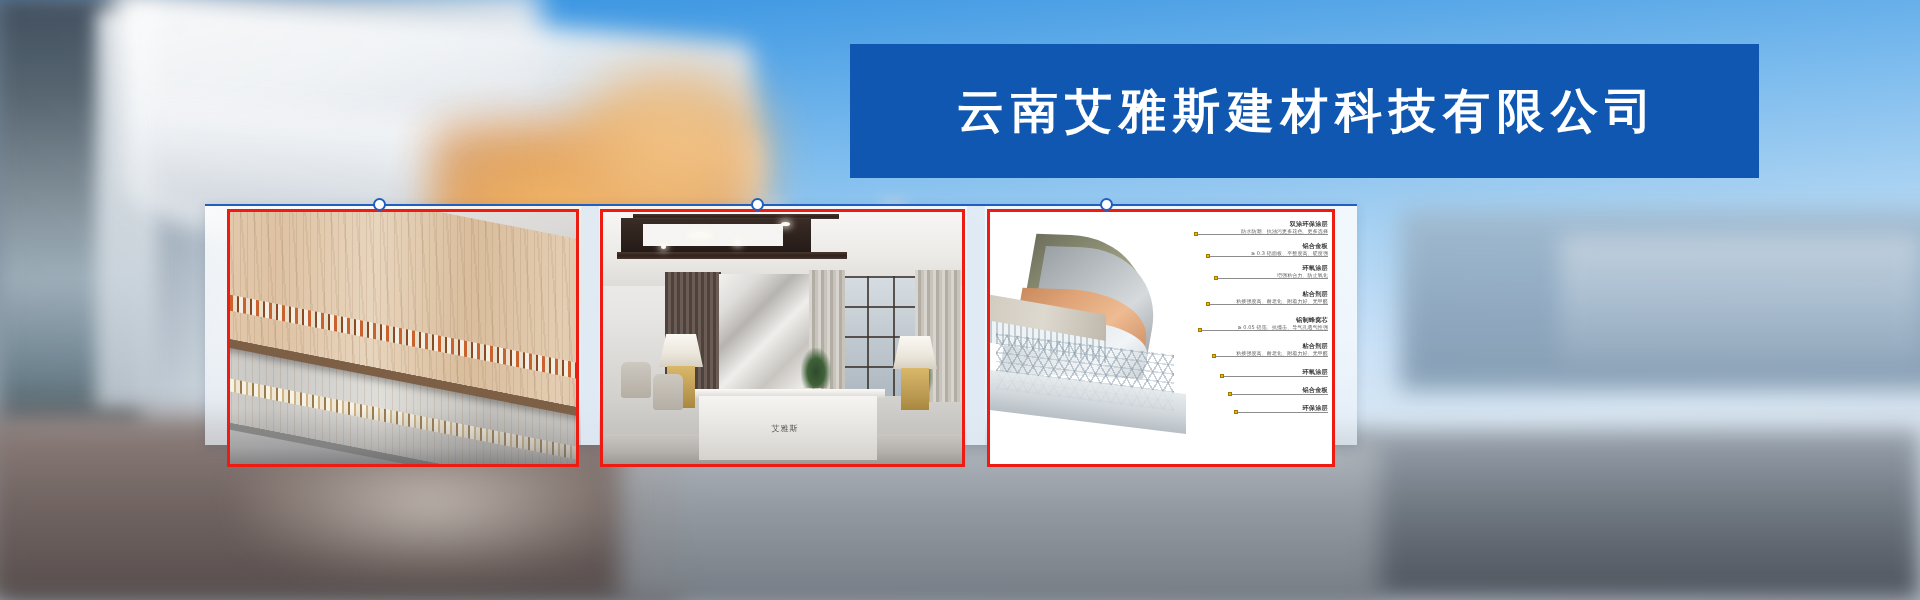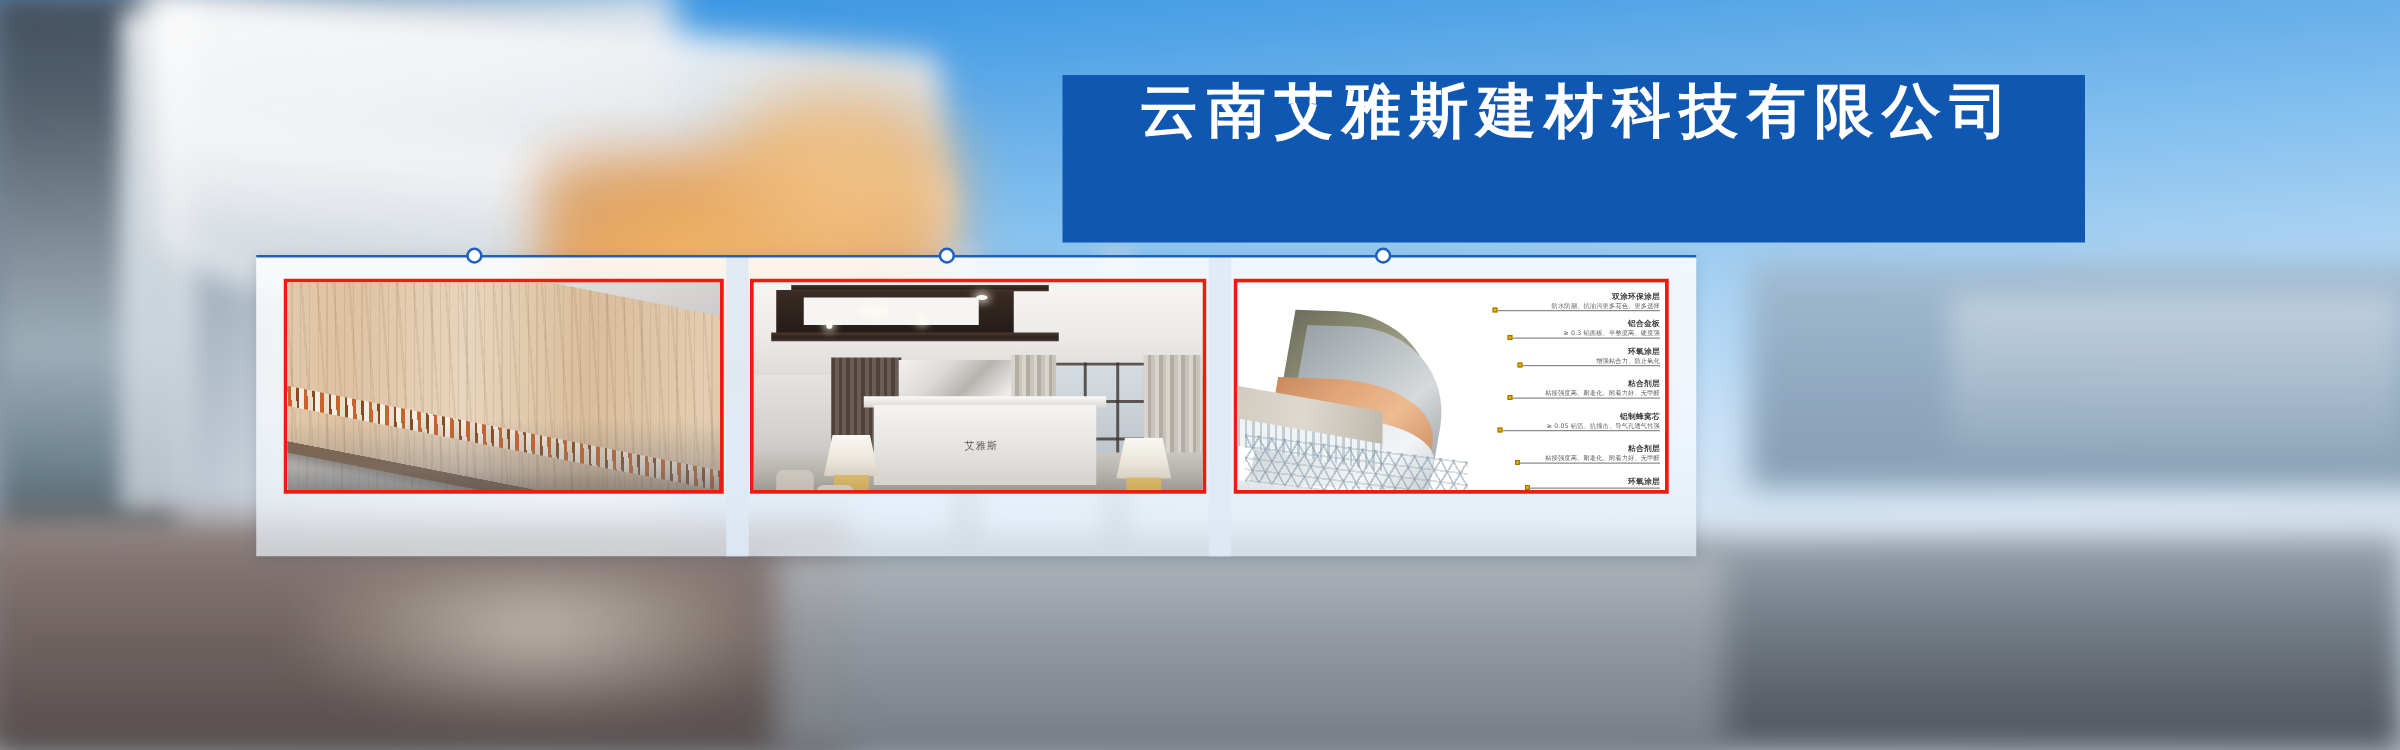--- a/index.html
+++ b/index.html
@@ -89,24 +89,24 @@
   }
   .bg-pillar {
     position:absolute; top:200px; width:26px; height:250px;
     background:linear-gradient(180deg,#cfd8e0 0%,#aab6c0 60%,#8b97a1 100%);
     filter:blur(7px); opacity:.6;
   }
 
   
   #banner {
     position:absolute;
-    left:850px; top:60px; width:818px; height:134px;
+    left:850px; top:44px; width:909px; height:134px;
     background:#0f57b0;
     display:flex; flex-direction:column;
-    align-items:center; justify-content:space-between;
+    align-items:center; justify-content:center;
     z-index:6;
   }
   .banner-line {
     color:#ffffff;
     font-size:47px;
     line-height:60px;
     font-weight:bold;
     letter-spacing:7px;
     white-space:nowrap;
     text-indent:7px;
@@ -126,21 +126,21 @@
     position:absolute; left:205px; top:204px; width:1152px; height:2px;
     background:#1f5fbf; z-index:7;
   }
   .handle {
     position:absolute; top:198px; width:13px; height:13px;
     border-radius:50%; background:#ffffff;
     border:2px solid #1f5fbf; z-index:8;
   }
 
   .panel {
-    position:absolute; top:18px; height:172px;
+    position:absolute; top:4px; height:258px;
     border:3px solid #ee1b12;
     overflow:hidden;
     background:#ffffff;
     z-index:5;
   }
   #panel1 { left:22px; width:352px; }
   #panel2 { left:395px; width:365px; }
   #panel3 { left:782px; width:348px; }
 
   

